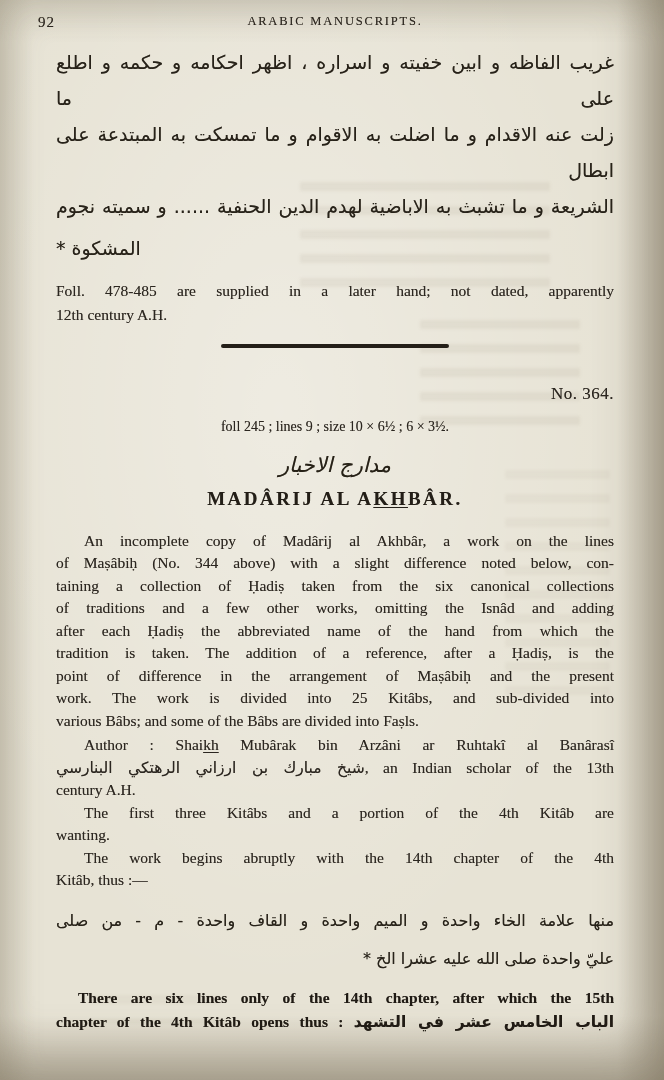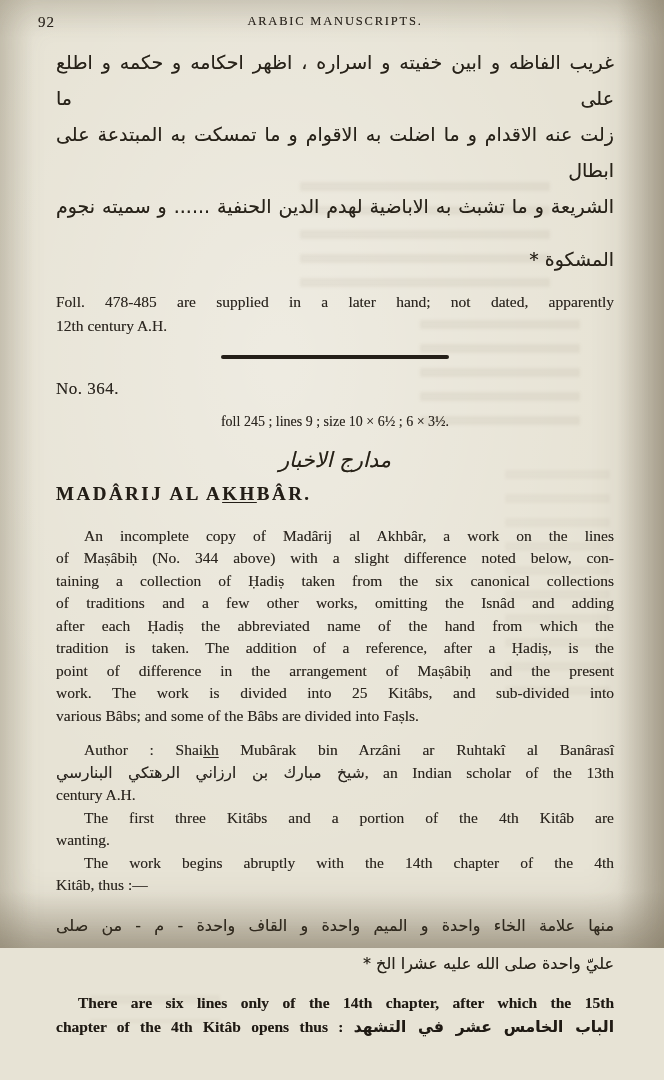--- a/index.html
+++ b/index.html
@@ -2,49 +2,49 @@
 <html><head>
 <meta charset="utf-8">
 <style>
   html,body{margin:0;padding:0;}
   body{
     width:664px;height:1080px;overflow:hidden;
     font-family:"Liberation Serif","DejaVu Serif",serif;
     background:#e7e3d5;
   }
   .page{
-    position:relative;width:664px;height:948px;
+    position:relative;width:664px;height:1080px;
     background:
       radial-gradient(ellipse at 42% 38%, rgba(255,255,255,0.30), rgba(255,255,255,0) 62%),
       linear-gradient(to right, rgba(125,112,88,0.14), rgba(0,0,0,0) 5%, rgba(0,0,0,0) 93%, rgba(104,92,68,0.30)),
       linear-gradient(to bottom, rgba(125,112,88,0.10), rgba(0,0,0,0) 4%, rgba(0,0,0,0) 94%, rgba(104,92,68,0.26)),
       #e7e3d5;
     color:#2b2620;
   }
   .vignette{position:absolute;inset:0;pointer-events:none;
     box-shadow: inset -20px -24px 50px rgba(95,85,62,0.32), inset 12px 10px 34px rgba(115,104,80,0.16);}
   .smudge{position:absolute;pointer-events:none;opacity:.55;filter:blur(1.4px);
     background:repeating-linear-gradient(180deg, rgba(128,115,90,0.16) 0 9px, rgba(0,0,0,0) 9px 24px);}
   .content{position:absolute;left:56px;right:50px;top:14px;
     text-shadow:0 0 0.5px rgba(45,35,25,0.45);}
   .hdr{position:relative;height:18px;}
   .pagenum{position:absolute;left:-18px;top:0;font-size:15px;letter-spacing:1px;}
   .runhead{display:block;text-align:center;font-size:12.5px;letter-spacing:1.8px;}
   .ar{font-family:"DejaVu Sans",sans-serif;direction:rtl;unicode-bidi:isolate;}
   .arblock{margin-top:12px;font-size:19px;line-height:36px;color:#272219;}
   .arline{direction:rtl;text-align:justify;text-align-last:justify;font-family:"DejaVu Sans",sans-serif;}
-  .arlast{direction:rtl;text-align:right;font-family:"DejaVu Sans",sans-serif;line-height:30px;margin-top:20px;}
+  .arlast{direction:rtl;text-align:left;font-family:"DejaVu Sans",sans-serif;line-height:30px;margin-top:9px;}
   .note{margin-top:16px;font-size:15.5px;line-height:23.5px;}
   .indent{padding-left:28px;}
   .just{text-align:justify;text-align-last:justify;}
   .rule{width:228px;height:3.5px;background:#241f18;margin:18px auto 0 auto;border-radius:2px;}
-  .entrynum{margin-top:20px;text-align:left;font-size:17px;line-height:20px;letter-spacing:0.5px;}
+  .entrynum{margin-top:36px;text-align:right;font-size:17px;line-height:20px;letter-spacing:0.5px;}
   .collation{margin-top:14px;text-align:center;font-size:14px;line-height:18px;}
   .artitle{margin-top:14px;text-align:center;font-size:21px;line-height:30px;font-family:"DejaVu Sans",sans-serif;direction:rtl;color:#262117;font-style:italic;}
-  .maintitle{margin-top:6px;font-size:19px;line-height:26px;font-weight:bold;letter-spacing:2.5px;color:#231e17;}
+  .maintitle{margin-top:6px;text-align:center;font-size:19px;line-height:26px;font-weight:bold;letter-spacing:2.5px;color:#231e17;}
   .body-par{margin-top:18px;font-size:15.5px;line-height:22.5px;}
   .u{text-decoration:underline;text-underline-offset:2px;}
   .arq{margin-top:10px;font-size:16px;line-height:38px;color:#272219;}
   .arq .l2{direction:rtl;text-align:right;font-family:"DejaVu Sans",sans-serif;padding-left:40px;}
   .closing{margin-top:8px;font-size:15.5px;line-height:24px;font-weight:bold;color:#1f1a14;}
   .closing .indent2{padding-left:22px;}
   .line{display:block;}
 </style>
 </head>
 <body>
@@ -92,21 +92,21 @@
       <div class="line just">of Maṣâbiḥ (No. 344 above) with a slight difference noted below, con-</div>
       <div class="line just">taining a collection of Ḥadiṣ taken from the six canonical collections</div>
       <div class="line just">of traditions and a few other works, omitting the Isnâd and adding</div>
       <div class="line just">after each Ḥadiṣ the abbreviated name of the hand from which the</div>
       <div class="line just">tradition is taken.  The addition of a reference, after a Ḥadiṣ, is the</div>
       <div class="line just">point of difference in the arrangement of Maṣâbiḥ and the present</div>
       <div class="line just">work.  The work is divided into 25 Kitâbs, and sub-divided into</div>
       <div class="line">various Bâbs; and some of the Bâbs are divided into Faṣls.</div>
     </div>
 
-    <div class="body-par" style="margin-top:12px;">
+    <div class="body-par" style="margin-top:2px;">
       <div class="line indent just">
         <span>Author : Shai</span><span class="u">kh</span><span> Mubârak bin Arzâni ar Ruhtakî al Banârasî</span>
       </div>
       <div class="line just">
         <span class="ar">شيخ مبارك بن ارزاني الرهتكي البنارسي</span><span>, an Indian scholar of the 13th</span>
       </div>
       <div class="line">century A.H.</div>
     </div>
 
     <div class="body-par" style="margin-top:0;">

